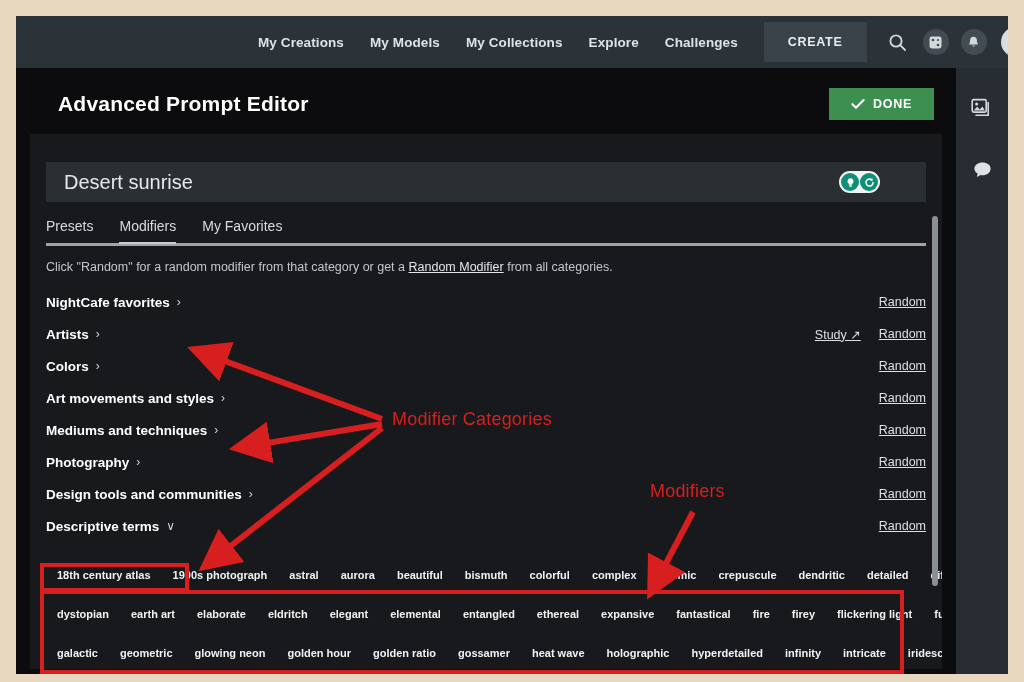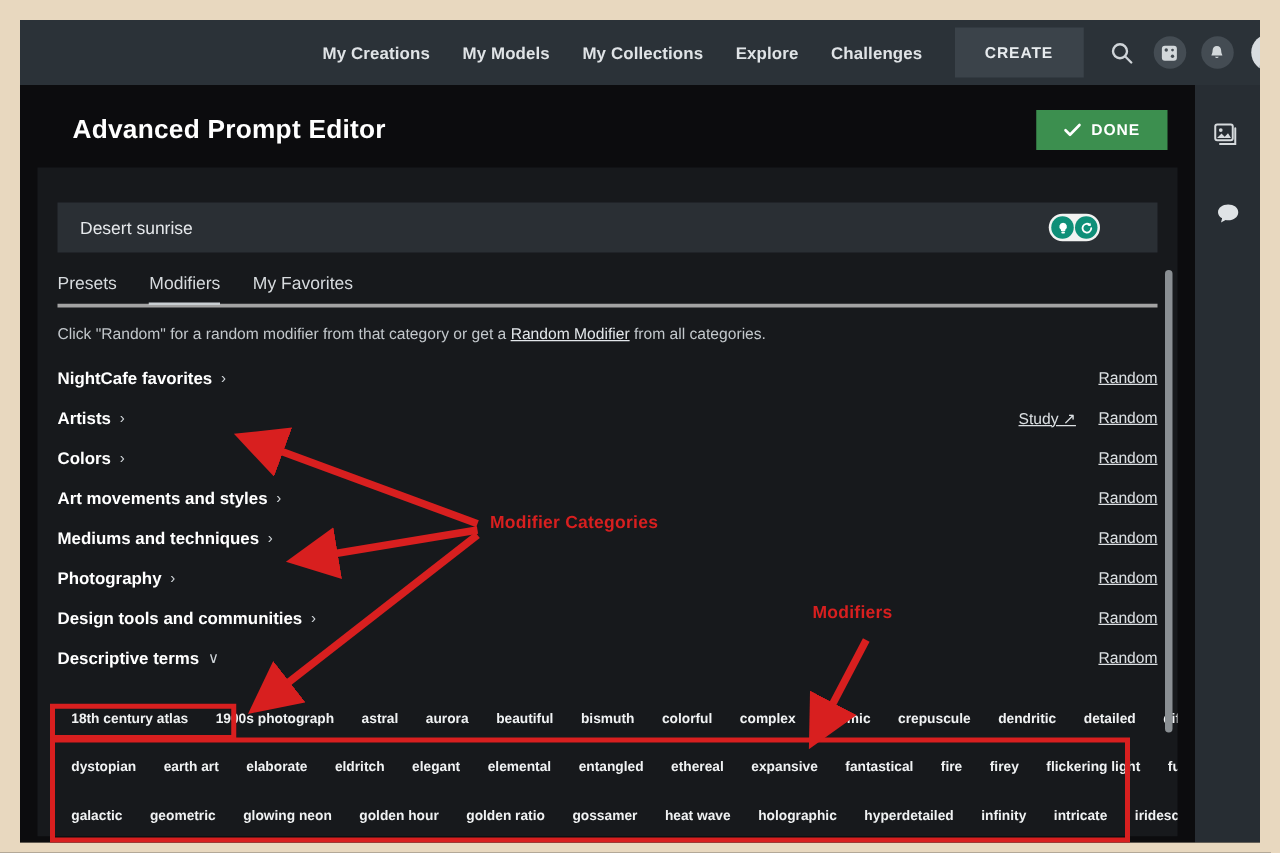--- a/index.html
+++ b/index.html
@@ -111,21 +111,21 @@
   .prompt-label { color: #fff; font-size: 14.5px; font-weight: bold; }
   .prompt-actions { color: #cfd4d8; font-size: 12.5px; }
   .prompt-actions a { color: #cfd4d8; text-decoration: underline; cursor: pointer; }
   .prompt-actions .sep { padding: 0 3px; }
 
   .prompt-box {
     margin-top: 10px; height: 40px;
     background: #2a2f34; position: relative;
     display: flex; align-items: center;
   }
-  .prompt-text { color: #e6e9ec; font-size: 14px; padding-left: 18px; }
+  .prompt-text { color: #e6e9ec; font-size: 20px; padding-left: 18px; }
   .prompt-chips {
     position: absolute; right: 46px; top: 50%; transform: translateY(-50%);
     background: #f2f3f2; border-radius: 12px;
     display: flex; align-items: center; gap: 1px; padding: 2px;
   }
   .chip {
     width: 18px; height: 18px; border-radius: 50%;
     background: #0f8f78;
     display: flex; align-items: center; justify-content: center;
     cursor: pointer;
@@ -190,21 +190,21 @@
   .scrollbar-thumb {
     position: absolute; left: 2px; top: 82px;
     width: 6px; height: 370px; border-radius: 3px;
     background: #8a8f93; cursor: pointer;
   }
 
   
   .anno { position: absolute; left: 0; top: 0; width: 1024px; height: 682px; pointer-events: none; }
   .anno-label {
     position: absolute; color: #d81f1f;
-    font-size: 14px; font-weight: bold; letter-spacing: .2px;
+    font-size: 18px; font-weight: normal; letter-spacing: .2px;
     white-space: nowrap;
   }
   #lbl-categories { left: 392px; top: 409px; }
   #lbl-modifiers  { left: 650px; top: 481px; }
 </style>
 </head>
 <body>
 
 <div id="root">
   <div class="app-frame">

